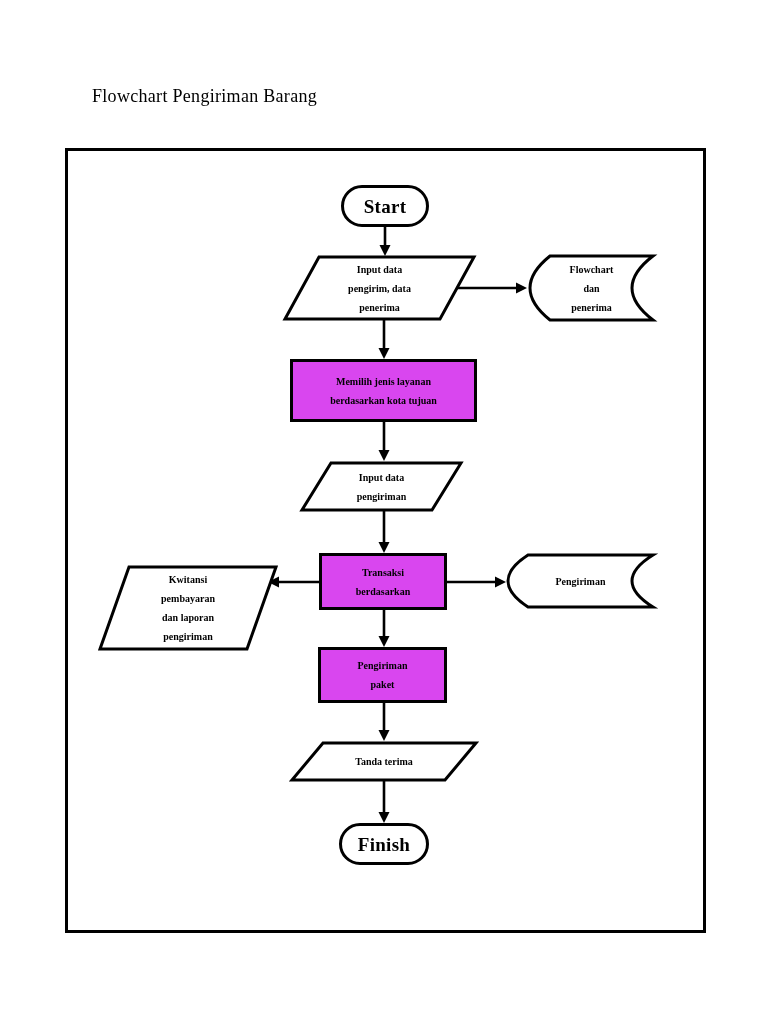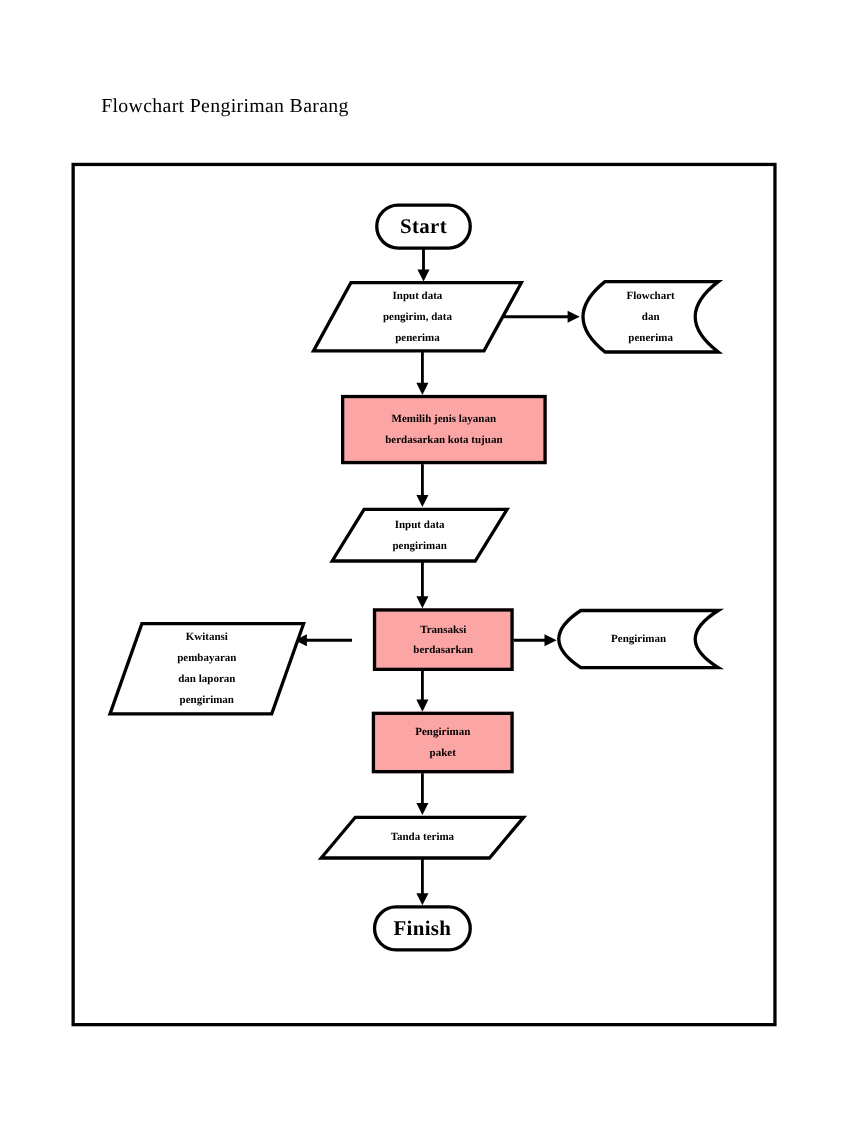--- a/index.html
+++ b/index.html
@@ -24,21 +24,21 @@
   .connectors line { stroke:#000; stroke-width:2.6; }
   .connectors polygon { fill:#000; stroke:none; }
   .node {
     position:absolute; z-index:2;
     display:flex; align-items:center; justify-content:center;
     text-align:center; font-weight:bold; font-size:10px; line-height:19px;
   }
   .node .label { position:relative; z-index:1; white-space:pre-line; }
   .shape-svg { position:absolute; left:0; top:0; width:100%; height:100%; overflow:visible; }
   .shape-svg polygon, .shape-svg path { fill:#ffffff; stroke:#000; stroke-width:3; }
-  .rect { border:3px solid #000; background:#fca5a5;margin-left:20px; }
+  .rect { border:3px solid #000; background:#d946ef; }
   .terminator {
     border:3px solid #000; border-radius:21px; background:#ffffff;
     font-size:19px; letter-spacing:.3px;
   }
 </style>
 </head>
 <body>
 
 <div class="page">
 

